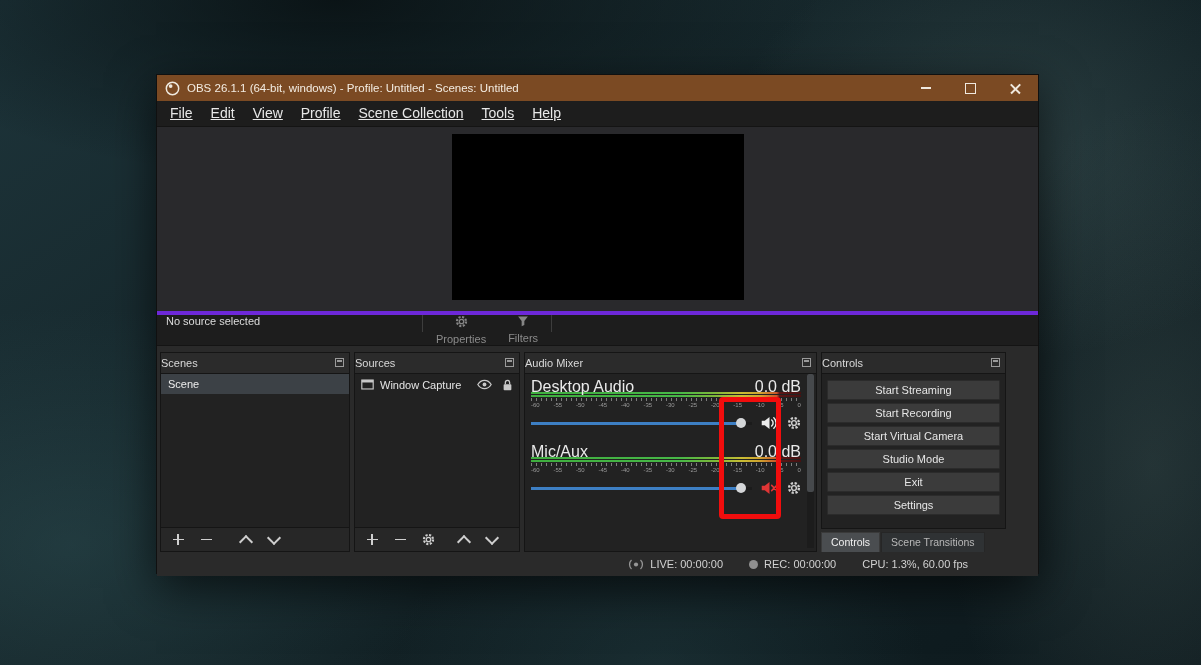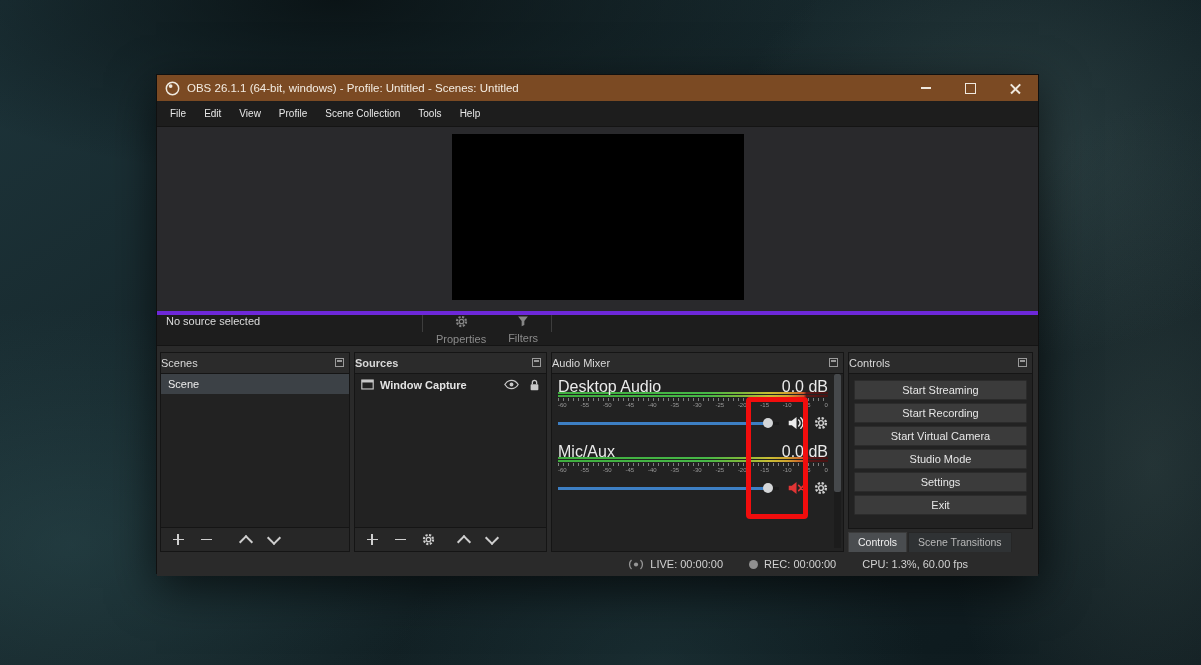--- a/index.html
+++ b/index.html
@@ -34,38 +34,38 @@
   .max-glyph { width: 9px; height: 9px; border: 1px solid #f0e9df; }
   .close-glyph { position: relative; width: 11px; height: 11px; }
   .close-glyph::before, .close-glyph::after {
     content: ""; position: absolute; left: -1px; top: 5px; width: 13px; height: 1.6px; background: #f0e9df;
   }
   .close-glyph::before { transform: rotate(45deg); }
   .close-glyph::after  { transform: rotate(-45deg); }
 
   
   .menubar { flex: 0 0 26px; background: #1d1d1d; border-bottom: 1px solid #141414; display: flex; align-items: center; padding: 0 4px; box-sizing: border-box; }
-  .menu-item { padding: 0 9px; line-height: 25px; font-size: 10px; color: #e8e8e8; cursor: default; }
+  .menu-item { padding: 0 9px; line-height: 25px; font-size: 14px; color: #e8e8e8; cursor: default; text-decoration: underline; }
 
   
   .preview { flex: 0 0 184px; background: #29292c; position: relative; }
   .canvas { position: absolute; left: 295px; top: 7px; width: 292px; height: 166px; background: #000; }
 
   
   .source-toolbar { flex: 0 0 28px; background: #1d1d1d; border-top: 4px solid #6d28d9; border-bottom: 1px solid #141414; box-sizing: border-box; display: flex; }
   .no-source { flex: 0 0 254px; padding-left: 9px; color: #dcdcdc; }
   .vsep { width: 1px; height: 17px; background: #3d3d3d; margin: 0 2px; }
   .tool-btn { display: flex; align-items: center; gap: 5px; color: #8b8b8b; padding: 0 11px; height: 100%; flex-direction: column; }
   .tool-btn svg { display: block; }
 
   
   .docks { height: 200px; display: flex; gap: 4px; padding: 6px 3px 0 3px; background: #2a2a2a; }
   .dock { background: #232323; border: 1px solid #151515; box-sizing: border-box; display: flex; flex-direction: column; position: relative; }
   .dock-scenes  { width: 190px; height: 200px; }
-  .dock-sources { width: 193px; height: 200px; font-weight: bold; }
+  .dock-sources { width: 166px; height: 200px; }
   .dock-audio   { width: 293px; height: 200px; }
   .controls-col { width: 185px; height: 200px; display: flex; flex-direction: column; }
   .dock-controls { width: 185px; height: 177px; }
 
   .dock-header { flex: 0 0 20px; line-height: 20px; background: #2b2b2b; border-bottom: 1px solid #151515; font-size: 11px; color: #d8d8d8; position: relative; }
   .popout { position: absolute; right: 5px; top: 5px; width: 9px; height: 9px; border: 1px solid #9a9a9a; box-sizing: border-box; }
   .popout::before { content: ""; display: block; height: 2px; margin: 1px; background: #9a9a9a; }
 
   .dock-body { flex: 1; position: relative; background: #222222; }
   .dock-footer { flex: 0 0 23px; border-top: 1px solid #151515; background: #272727; display: flex; align-items: center; gap: 14px; padding: 0 10px; }
@@ -395,22 +395,22 @@
       <div class="dock dock-controls">
         <div class="dock-header">
           <span>Controls</span>
           <span class="popout"></span>
         </div>
         <div class="dock-body controls-body">
           <div class="ctl-btn">Start Streaming</div>
           <div class="ctl-btn">Start Recording</div>
           <div class="ctl-btn">Start Virtual Camera</div>
           <div class="ctl-btn">Studio Mode</div>
+          <div class="ctl-btn">Exit</div>
           <div class="ctl-btn">Settings</div>
-          <div class="ctl-btn">Exit</div>
         </div>
       </div>
       <div class="dock-tabs">
         <span class="tab tab-active">Controls</span>
         <span class="tab tab-inactive">Scene Transitions</span>
       </div>
     </div>
 
   </div>
 

